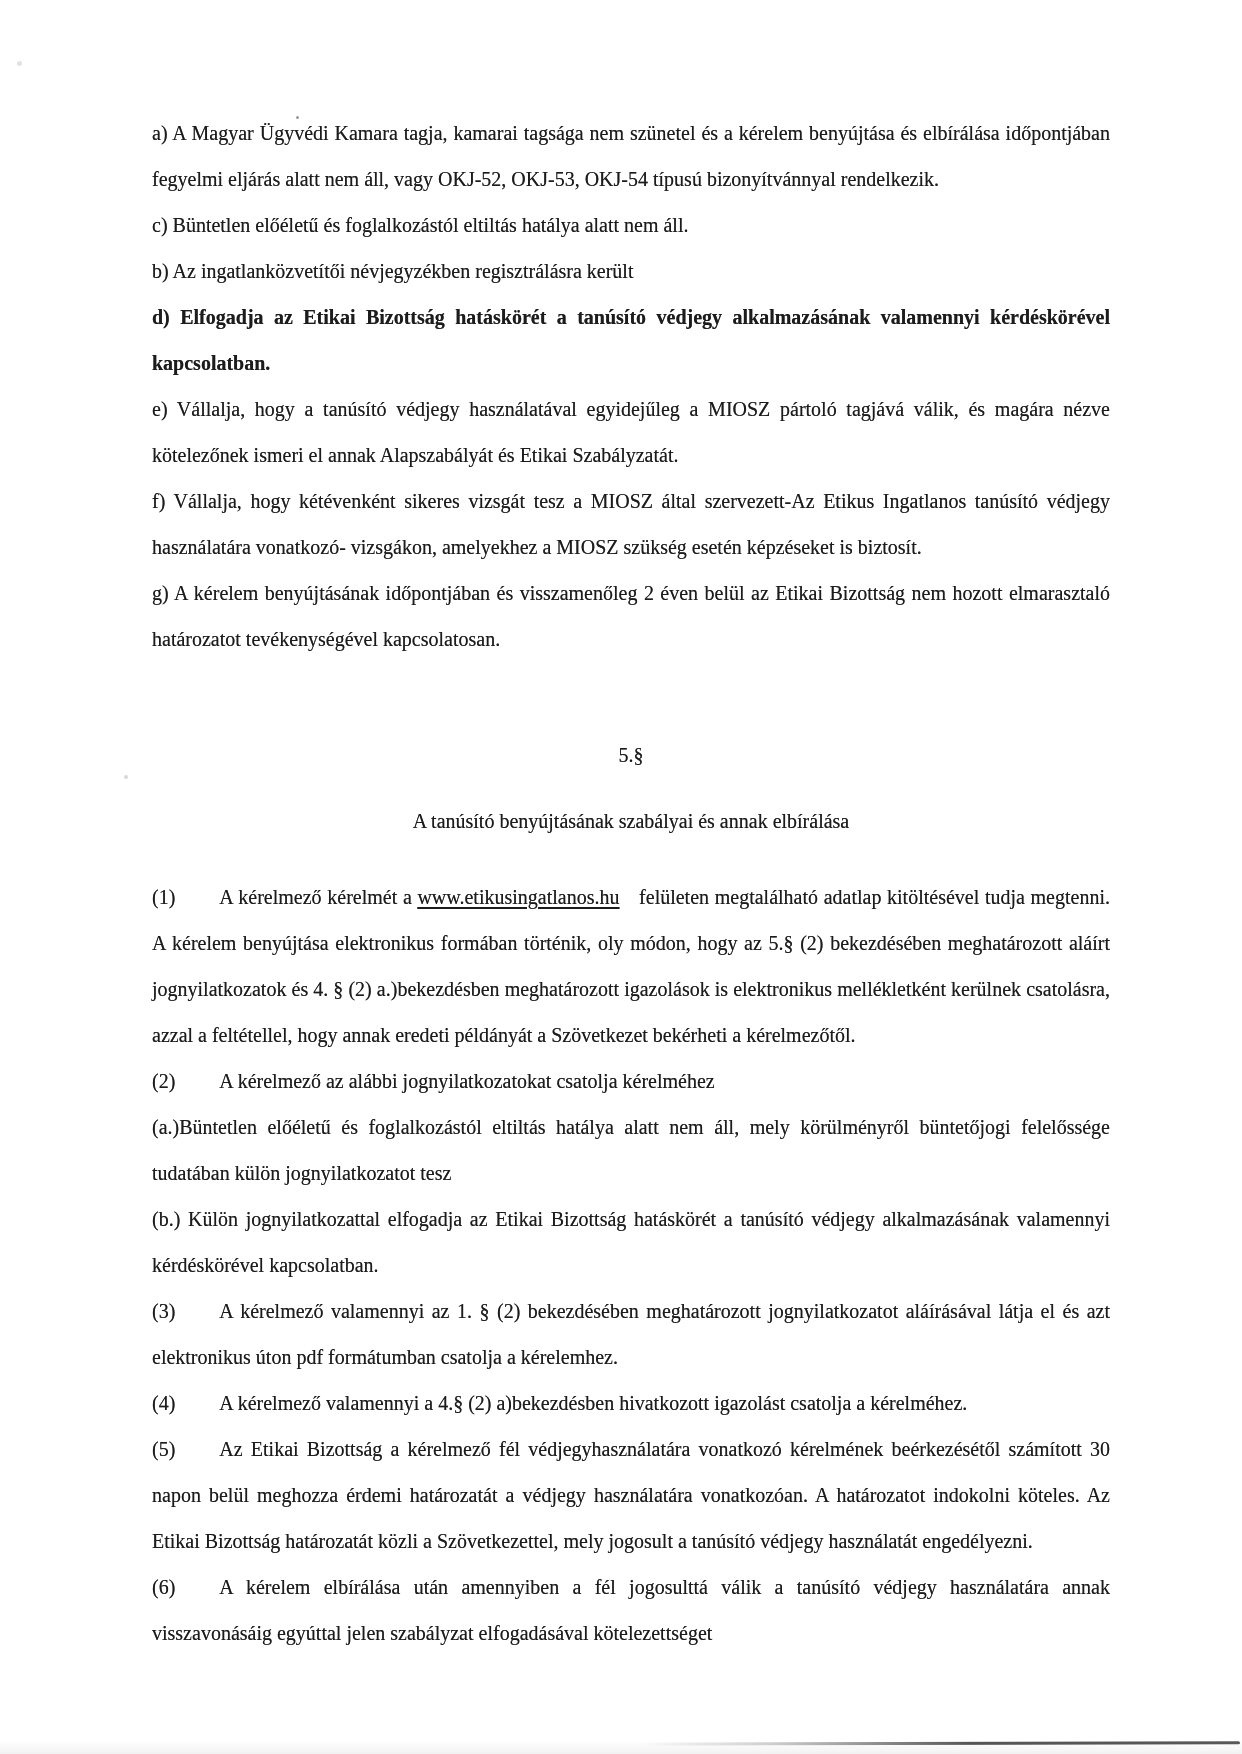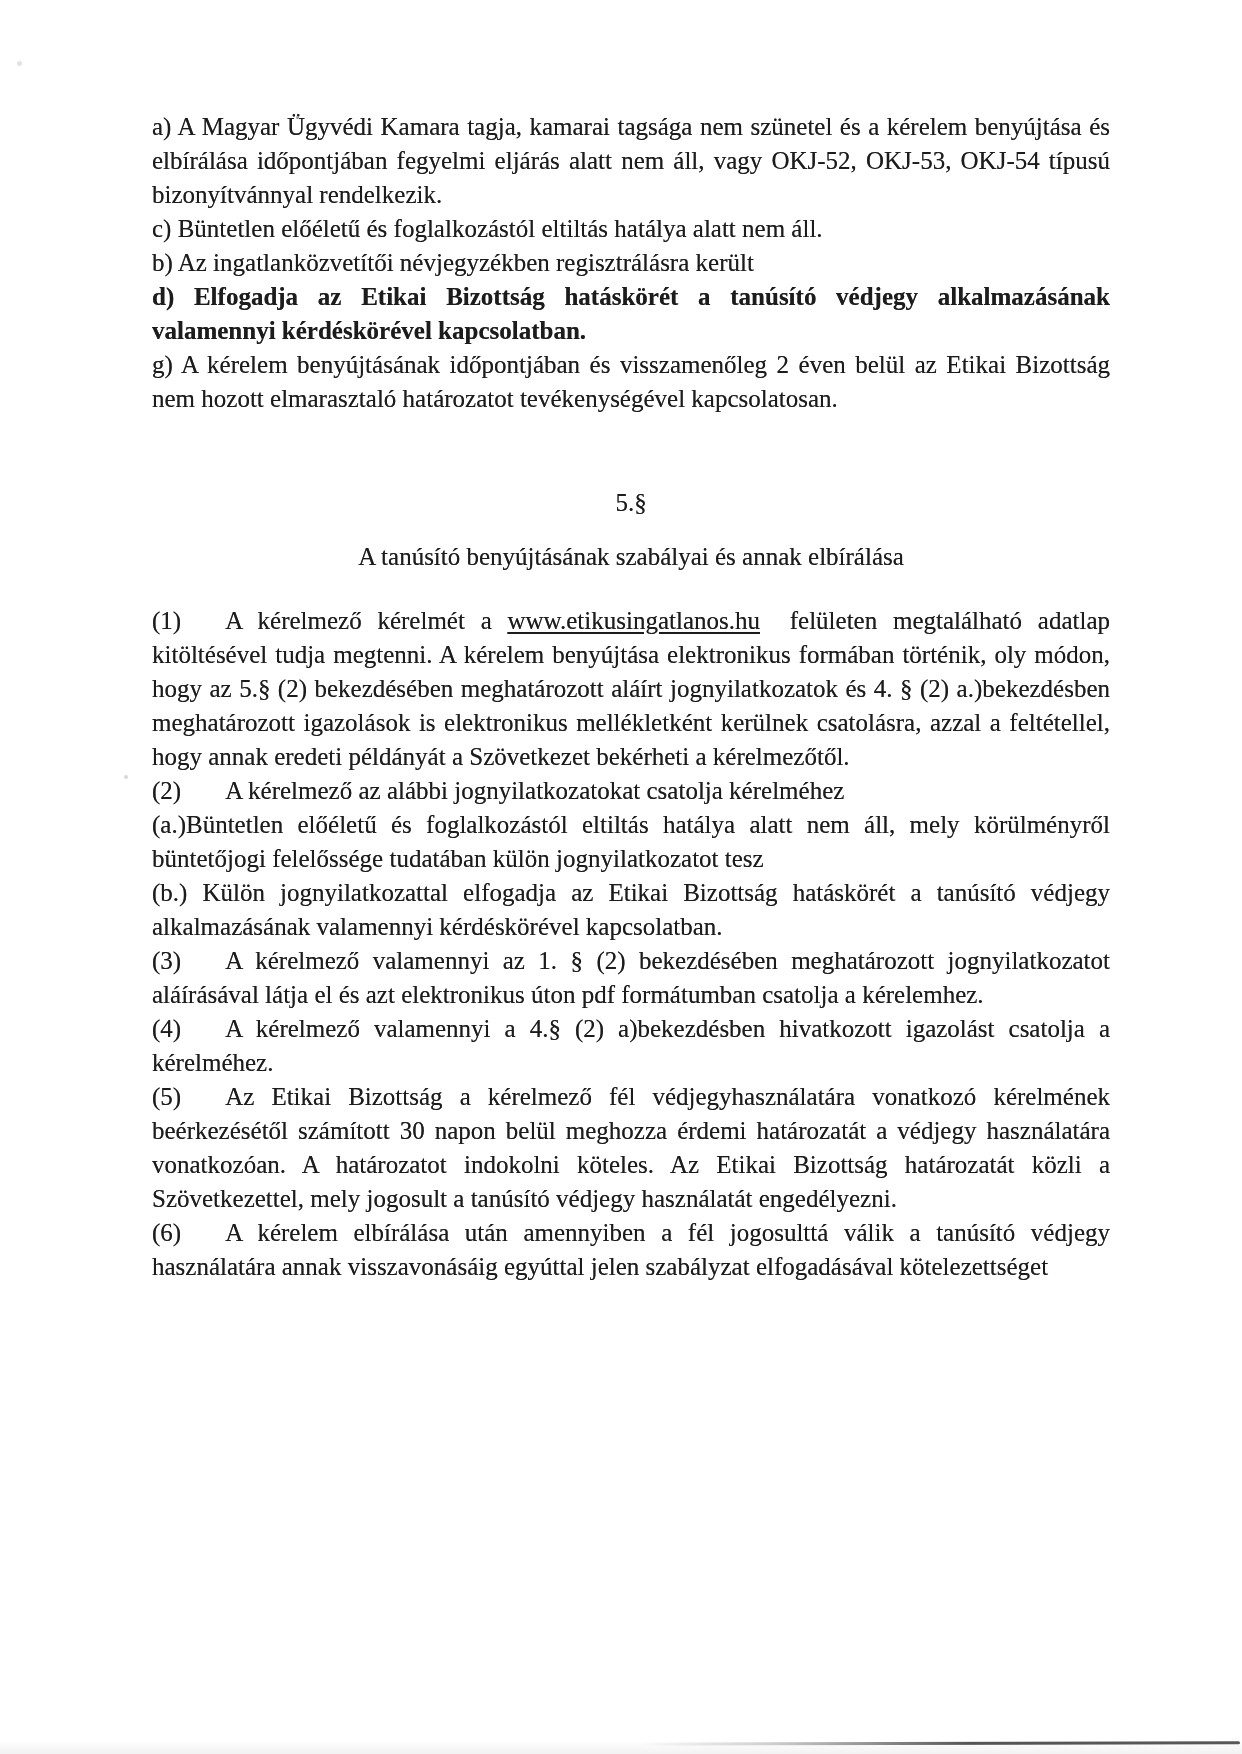--- a/index.html
+++ b/index.html
@@ -10,22 +10,22 @@
     width: 1242px;
     height: 1754px;
     background: #ffffff;
     position: relative;
     overflow: hidden;
   }
   .page {
     position: absolute;
     inset: 0;
     font-family: "Liberation Serif", "DejaVu Serif", serif;
-    font-size: 25px;
-    line-height: 34px;
+    font-size: 20px;
+    line-height: 46px;
     color: #1c1c1c;
     padding: 110px 132px 1px 152px;
     box-sizing: border-box;
     text-shadow: 0 0 0.6px rgba(25,25,25,0.65);
   }
   p.para {
     margin: 0;
     text-align: justify;
   }
   
@@ -89,20 +89,22 @@
 </head>
 <body>
 
 <div class="page">
 
   <section>
     <p class="para c-a">a) A Magyar Ügyvédi Kamara tagja, kamarai tagsága nem szünetel és a kérelem benyújtása és elbírálása időpontjában fegyelmi eljárás alatt nem áll, vagy OKJ-52, OKJ-53, OKJ-54 típusú bizonyítvánnyal rendelkezik.</p>
     <p class="para c-c">c) Büntetlen előéletű és foglalkozástól eltiltás hatálya alatt nem áll.</p>
     <p class="para c-b">b) Az ingatlanközvetítői névjegyzékben regisztrálásra került</p>
     <p class="para c-d">d) Elfogadja az Etikai Bizottság hatáskörét a tanúsító védjegy alkalmazásának valamennyi kérdéskörével kapcsolatban.</p>
+    <p class="para c-e">e) Vállalja, hogy a tanúsító védjegy használatával egyidejűleg a MIOSZ pártoló tagjává válik, és magára nézve kötelezőnek ismeri el annak Alapszabályát és Etikai Szabályzatát.</p>
+    <p class="para c-f">f) Vállalja, hogy kétévenként sikeres vizsgát tesz a MIOSZ által szervezett-Az Etikus Ingatlanos tanúsító védjegy használatára vonatkozó- vizsgákon, amelyekhez a MIOSZ szükség esetén képzéseket is biztosít.</p>
     <p class="para c-g">g) A kérelem benyújtásának időpontjában és visszamenőleg 2 éven belül az Etikai Bizottság nem hozott elmarasztaló határozatot tevékenységével kapcsolatosan.</p>
   </section>
 
   <div class="section-head">
     <div class="sec-num">5.§</div>
     <div class="sec-title">A tanúsító benyújtásának szabályai és annak elbírálása</div>
   </div>
 
   <section>
     <p class="para"><span class="num-marker">(1)</span><span>A kérelmező kérelmét a </span><span class="doc-link">www.etikusingatlanos.hu</span><span> felületen megtalálható adatlap kitöltésével tudja megtenni. A kérelem benyújtása elektronikus formában történik, oly módon, hogy az 5.§ (2) bekezdésében meghatározott aláírt jognyilatkozatok és 4. § (2) a.)bekezdésben meghatározott igazolások is elektronikus mellékletként kerülnek csatolásra, azzal a feltétellel, hogy annak eredeti példányát a Szövetkezet bekérheti a kérelmezőtől.</span></p>

